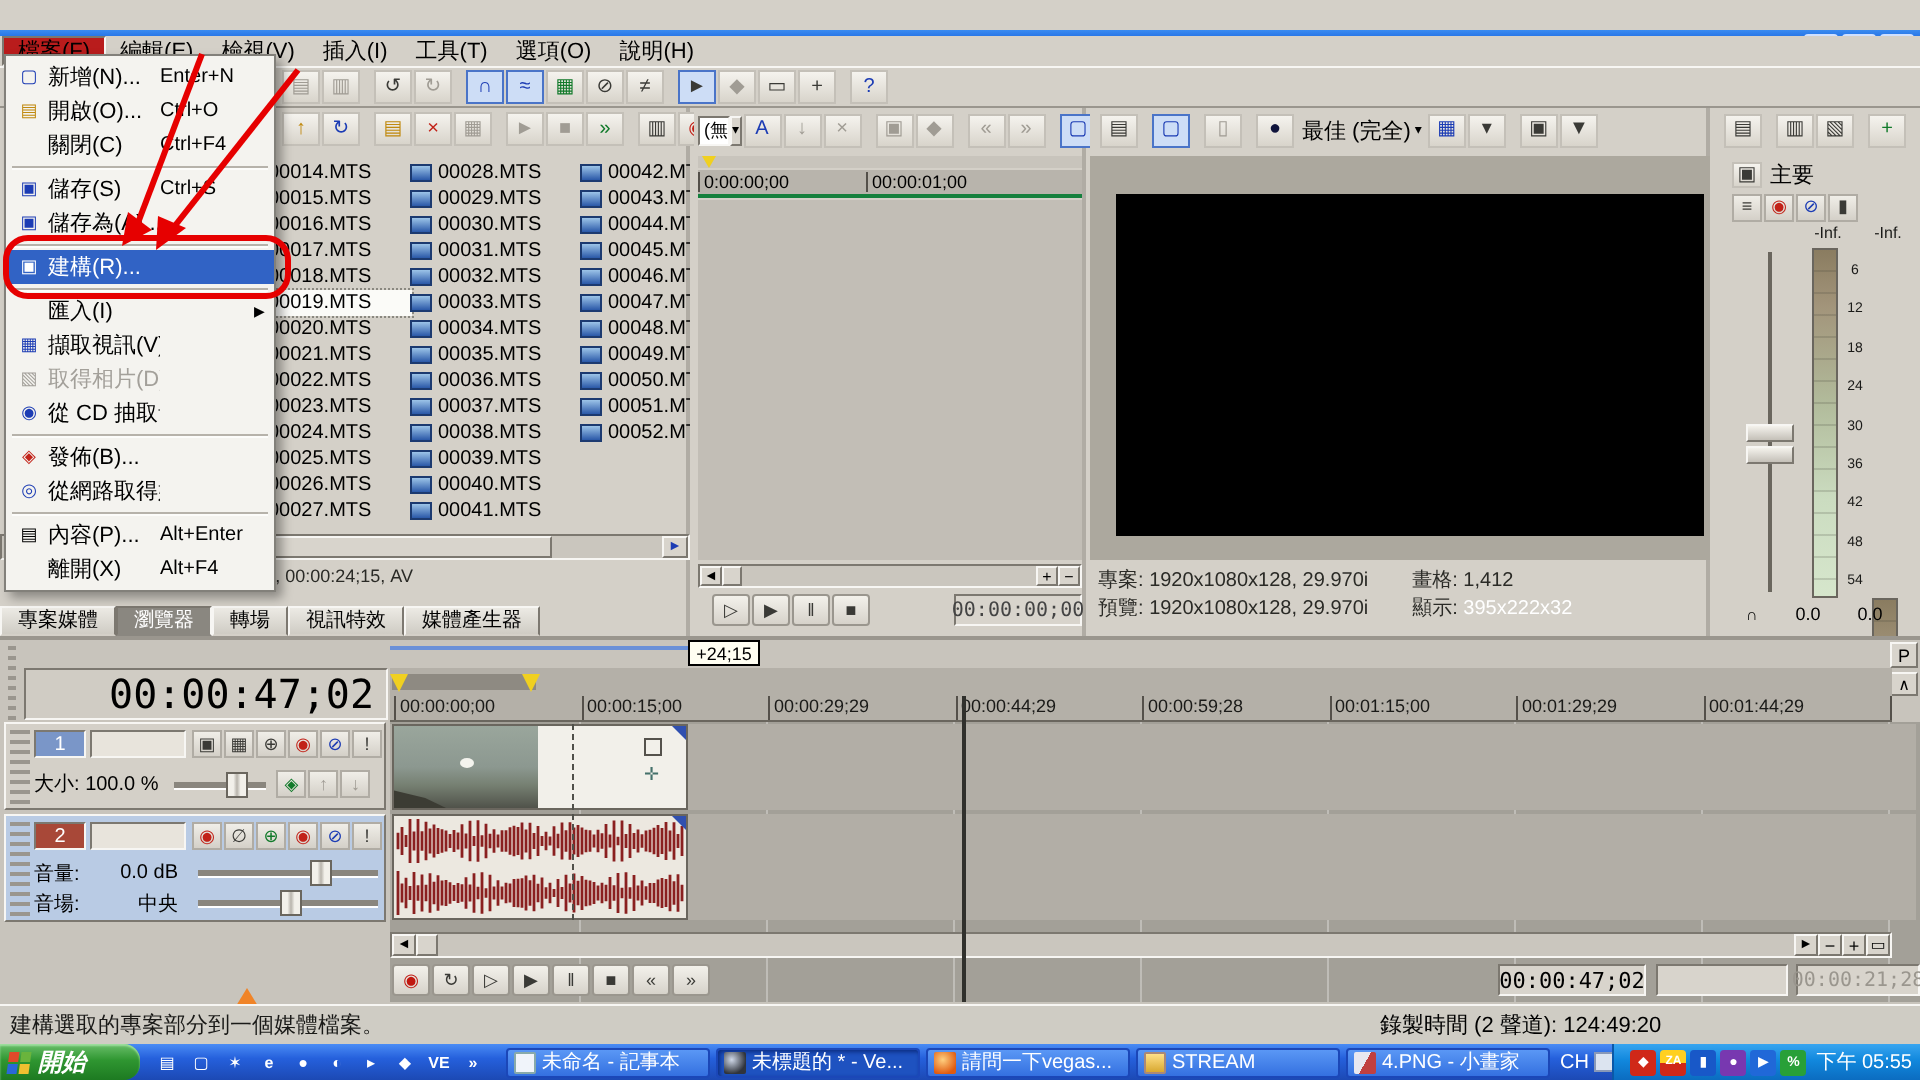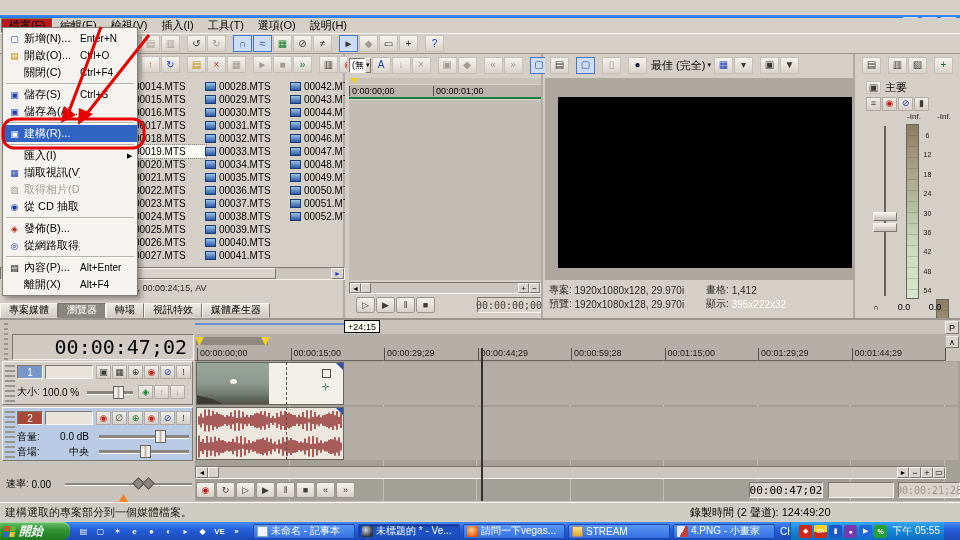--- a/index.html
+++ b/index.html
@@ -587,28 +587,20 @@
     <div class="abs sunken flex" style="left:195px;top:146px;width:751px;height:13px;background:#cac6be">
       <span class="raised flex" style="width:12px;height:11px;justify-content:center;font-size:7px;background:#d8d4cc">◄</span>
       <span class="raised" style="width:11px;height:11px;background:#d8d4cc"></span>
       <span style="flex:1"></span>
       <span class="raised flex" style="width:12px;height:11px;justify-content:center;font-size:7px;background:#d8d4cc">►</span>
       <span class="raised flex" style="width:12px;height:11px;justify-content:center;font-size:9px;background:#d8d4cc">−</span>
       <span class="raised flex" style="width:12px;height:11px;justify-content:center;font-size:9px;background:#d8d4cc">+</span>
       <span class="raised flex" style="width:12px;height:11px;justify-content:center;font-size:8px;background:#d8d4cc">▭</span>
     </div>
 
-    <div class="abs flex" style="left:6px;top:155px;width:186px;height:18px;font-size:10px">
-      <span>速率:</span>&nbsp;
-      <span>0.00</span>
-      <span class="slider" style="flex:1;margin-left:14px;height:2px">
-        <span class="abs" style="left:54%;top:-4px;width:9px;height:9px;background:#8a867e;transform:rotate(45deg);border:1px solid #55524c"></span>
-        <span class="abs" style="left:62%;top:-4px;width:9px;height:9px;background:#8a867e;transform:rotate(45deg);border:1px solid #55524c"></span>
-      </span>
-    </div>
     <div class="abs" style="left:118px;top:174px;width:11px;height:9px;background:#f08428;clip-path:polygon(50% 0,0 100%,100% 100%)"></div>
 
     <div class="abs flex" style="left:195px;top:160px;width:765px;height:20px">
       <span class="flex">
 
       <span class="tr red">◉</span>
           <span class="tr">↻</span>
           <span class="tr">▷</span>
           <span class="tr">▶</span>
           <span class="tr">‖</span>
@@ -808,21 +800,21 @@
         <span class="taskb">
           <span class="tic t-paint"></span>
           <span>4.PNG - 小畫家</span>
         </span>
       </span>
     <span class="flex" style="margin-left:5px;color:#fff;font-size:10px">
       <span>CH</span>
       <span style="width:14px;height:10px;background:#dce4f0;border:1px solid #8898b8;margin-left:3px;display:inline-block"></span>
       <span style="margin-left:3px;color:#ffd860">/</span>
     </span>
-    <span class="flex" style="position:absolute;right:16px;top:0;height:18px;background:linear-gradient(180deg,#38a5f0,#1188dd 45%,#0b6cc0);padding:0 4px 0 6px;border-left:1px solid #0a58a8">
+    <span class="flex" style="position:absolute;right:0;top:0;height:18px;background:linear-gradient(180deg,#38a5f0,#1188dd 45%,#0b6cc0);padding:0 4px 0 6px;border-left:1px solid #0a58a8">
       <span class="flex">
 
       <span class="tray-ic tr-red">◆</span>
           <span class="tray-ic tr-za">ZA</span>
           <span class="tray-ic tr-blue">▮</span>
           <span class="tray-ic tr-purple">●</span>
           <span class="tray-ic tr-play">▶</span>
           <span class="tray-ic tr-green">%</span>
         </span>
       <span style="color:#fff;font-size:10px;margin-left:5px">下午 05:55</span>

